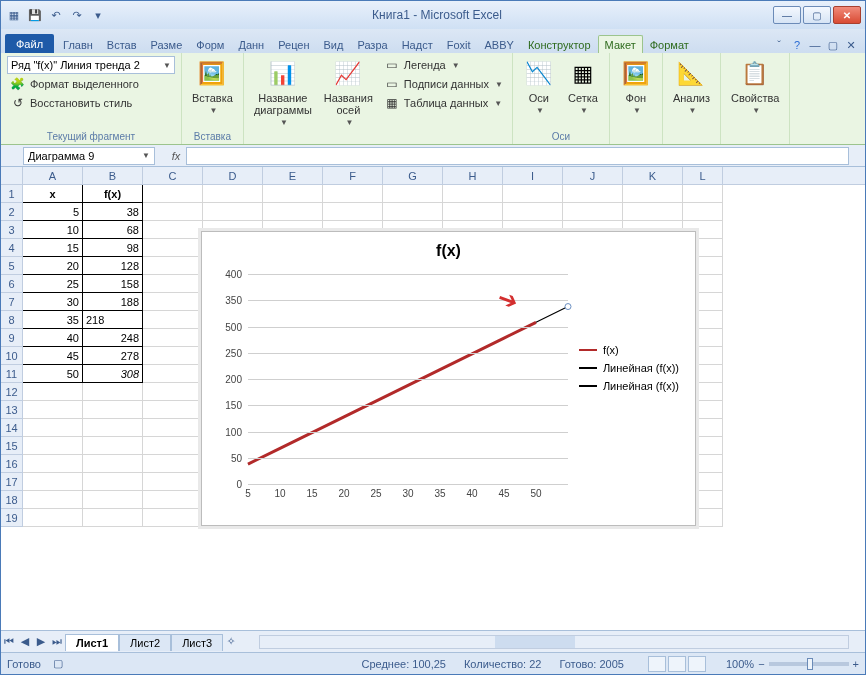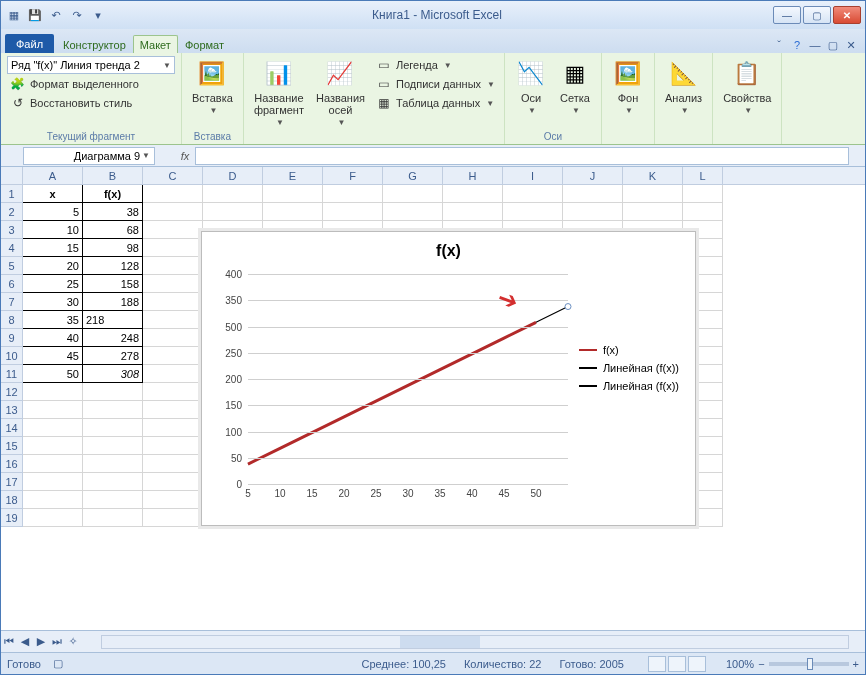--- a/index.html
+++ b/index.html
@@ -37,21 +37,21 @@
 .big-btn .icon { width: 32px; height: 32px; display: flex; align-items: center; justify-content: center; font-size: 22px; }
 .big-btn .lbl { text-align: center; font-size: 11px; color: #333; line-height: 1.1; }
 .stack { display: flex; flex-direction: column; gap: 1px; }
 .row-btn { display: flex; align-items: center; gap: 4px; padding: 1px 3px; cursor: pointer; border-radius: 2px; font-size: 11px; color: #333; white-space: nowrap; }
 .row-btn .mini { width: 16px; height: 16px; display: flex; align-items: center; justify-content: center; font-size: 12px; }
 .dd { font-size: 8px; color: #555; margin-left: 2px; }
 .sel-combo { width: 168px; height: 18px; border: 1px solid #a8bfda; background: #fff; font-size: 11px; padding: 0 3px; display: flex; align-items: center; justify-content: space-between; }
 
 
 .namebar { height: 22px; background: #e7eef8; border-bottom: 1px solid #a8bfda; display: flex; align-items: center; font-size: 11px; }
-.namebox { width: 132px; height: 18px; border: 1px solid #a8bfda; background: #fff; margin: 0 20px 0 22px; padding: 0 4px; display: flex; align-items: center; justify-content: flex-end; }
+.namebox { width: 132px; height: 18px; border: 1px solid #a8bfda; background: #fff; margin: 0 11px 0 22px; padding: 0 4px; display: flex; align-items: center; justify-content: space-between; }
 .fx { width: 20px; text-align: center; color: #555; font-style: italic; }
 .fbar { flex: 1; height: 18px; border: 1px solid #a8bfda; background: #fff; margin-right: 16px; }
 
 
 .gridwrap { flex: 1; display: flex; flex-direction: column; background: #fff; min-height: 0; }
 .colhdr { height: 18px; display: flex; background: #e7eef8; border-bottom: 1px solid #c0cde0; font-size: 11px; }
 .corner { width: 22px; border-right: 1px solid #c0cde0; background: #e7eef8; }
 .ch { border-right: 1px solid #c0cde0; text-align: center; line-height: 18px; color: #3b5b8c; }
 .rows { flex: 1; overflow: hidden; position: relative; }
 .row { height: 18px; display: flex; font-size: 11px; }
@@ -111,20 +111,33 @@
     </div>
     <div class="win-btns">
       <div class="win-btn">―</div>
       <div class="win-btn">▢</div>
       <div class="win-btn close">✕</div>
     </div>
   </div>
 
   <div class="tabs">
     <div class="tab file">Файл</div>
+    <div id="std-tabs" style="display:flex">
+        <div class="tab">Главн</div>
+        <div class="tab">Встав</div>
+        <div class="tab">Разме</div>
+        <div class="tab">Форм</div>
+        <div class="tab">Данн</div>
+        <div class="tab">Рецен</div>
+        <div class="tab">Вид</div>
+        <div class="tab">Разра</div>
+        <div class="tab">Надст</div>
+        <div class="tab">Foxit</div>
+        <div class="tab">ABBY</div>
+      </div>
     <div id="chart-tabs" class="chart-tabs" style="display:flex">
         <div class="tab">Конструктор</div>
         <div class="tab active">Макет</div>
         <div class="tab">Формат</div>
       </div>
     <div class="tabs-right">
       <span class="small">ˇ</span>
       <span class="small" style="color:#2b6cd4">?</span>
       <span class="small">―</span>
       <span class="small">▢</span>
@@ -162,21 +175,21 @@
         </div>
       </div>
       <div class="rgroup-label">Вставка</div>
     </div>
 
     <div class="rgroup green">
       <div class="rgroup-body">
         <div class="big-btn">
             <span class="icon">📊</span>
             <span class="lbl" style="white-space:pre-line">Название
-фрагмент</span>
+диаграммы</span>
             <span class="dd">▼</span>
           </div>
         <div class="big-btn">
             <span class="icon">📈</span>
             <span class="lbl" style="white-space:pre-line">Названия
 осей</span>
             <span class="dd">▼</span>
           </div>
         <div class="stack">
           <div class="row-btn">
@@ -619,20 +632,25 @@
           <div class="arrow" style="left:290px;top:48px">➔</div>
         </div>
       </div>
     </div>
 
     <div class="sheettabs">
       <span class="nav-ar">⏮</span>
       <span class="nav-ar">◀</span>
       <span class="nav-ar">▶</span>
       <span class="nav-ar">⏭</span>
+      <div id="sheets" style="display:flex">
+          <div class="stab on">Лист1</div>
+          <div class="stab">Лист2</div>
+          <div class="stab">Лист3</div>
+        </div>
       <span class="nav-ar">✧</span>
       <div class="hscroll">
           <div class="thumb"></div>
         </div>
     </div>
   </div>
 
   <div class="status">
     <span>Готово</span>
     <span>▢</span>

